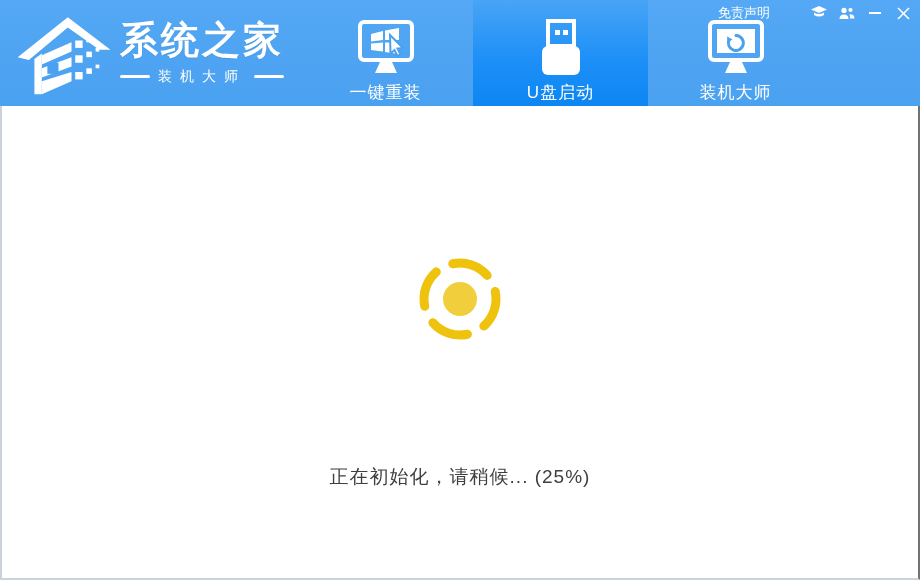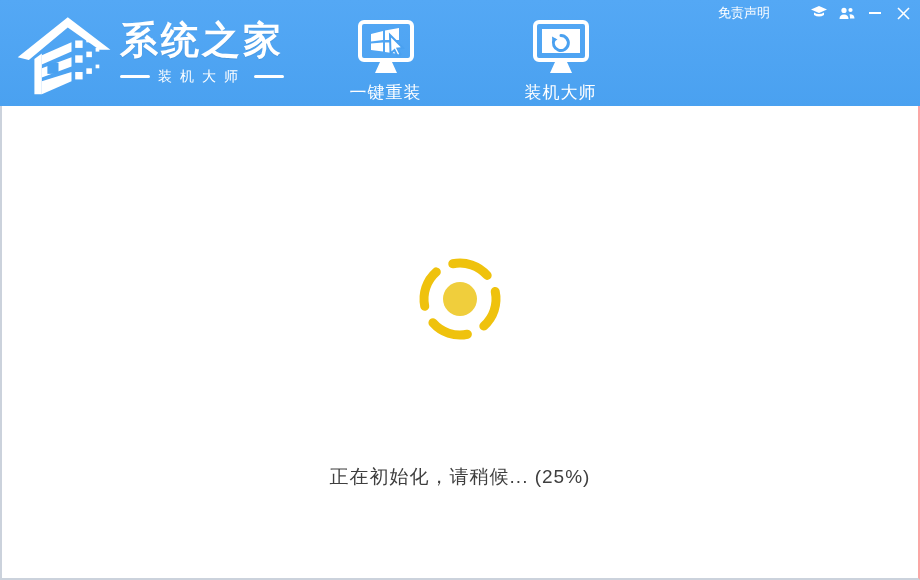--- a/index.html
+++ b/index.html
@@ -79,21 +79,21 @@
   .tab-label {
     color: #fff; font-size: 17px; margin-top: 2px; letter-spacing: 1px;
   }
 
   
   .content {
     position: relative;
     width: 100%; height: 474px;
     background: #fff;
     border-left: 2px solid #cbd2dc;
-    border-right: 2px solid #fca5a5;
+    border-right: 2px solid #737373;
     border-bottom: 2px solid #cbd2dc;
   }
   .spinner {
     position: absolute;
     left: 50%; top: 148px;
     transform: translateX(-50%);
     width: 90px; height: 90px;
   }
   .status {
     position: absolute;
@@ -188,20 +188,33 @@
             <polygon points="32,23.5 46,23.5 46,35 32,33" fill="#fff"></polygon>
 
             <polygon points="37,16 50,29 44.5,29.6 47.5,35.5 44.5,37 41.5,31 37.5,34.5" fill="#fff" stroke="#4aa1f0" stroke-width="2"></polygon>
 
             <polygon points="27,43 39,43 44,54 22,54" fill="#fff"></polygon>
           </svg>
         </span>
         <span class="tab-label">一键重装</span>
       </div>
 
+      <div class="tab active">
+        <span class="tab-icon">
+          <svg width="60" height="60" viewBox="0 0 60 60">
+
+            <rect x="17" y="3" width="26" height="25" fill="none" stroke="#fff" stroke-width="4"></rect>
+            <rect x="24" y="12" width="5" height="5" fill="#fff"></rect>
+            <rect x="32" y="12" width="5" height="5" fill="#fff"></rect>
+
+            <rect x="11" y="28" width="38" height="29" rx="6" fill="#fff"></rect>
+          </svg>
+        </span>
+        <span class="tab-label">U盘启动</span>
+      </div>
 
       <div class="tab">
         <span class="tab-icon">
           <svg width="66" height="58" viewBox="0 0 66 58">
             <rect x="7" y="3" width="52" height="38" rx="4" fill="none" stroke="#fff" stroke-width="4"></rect>
             <rect x="14" y="10" width="38" height="24" fill="#fff"></rect>
 
             <path d="M 33 16.5 A 7.5 7.5 0 1 1 26.2 20.5" fill="none" stroke="#4aa1f0" stroke-width="3" stroke-linecap="round"></path>
             <polygon points="24,17.5 29.5,20.5 24.5,23.5" fill="#4aa1f0"></polygon>
 

